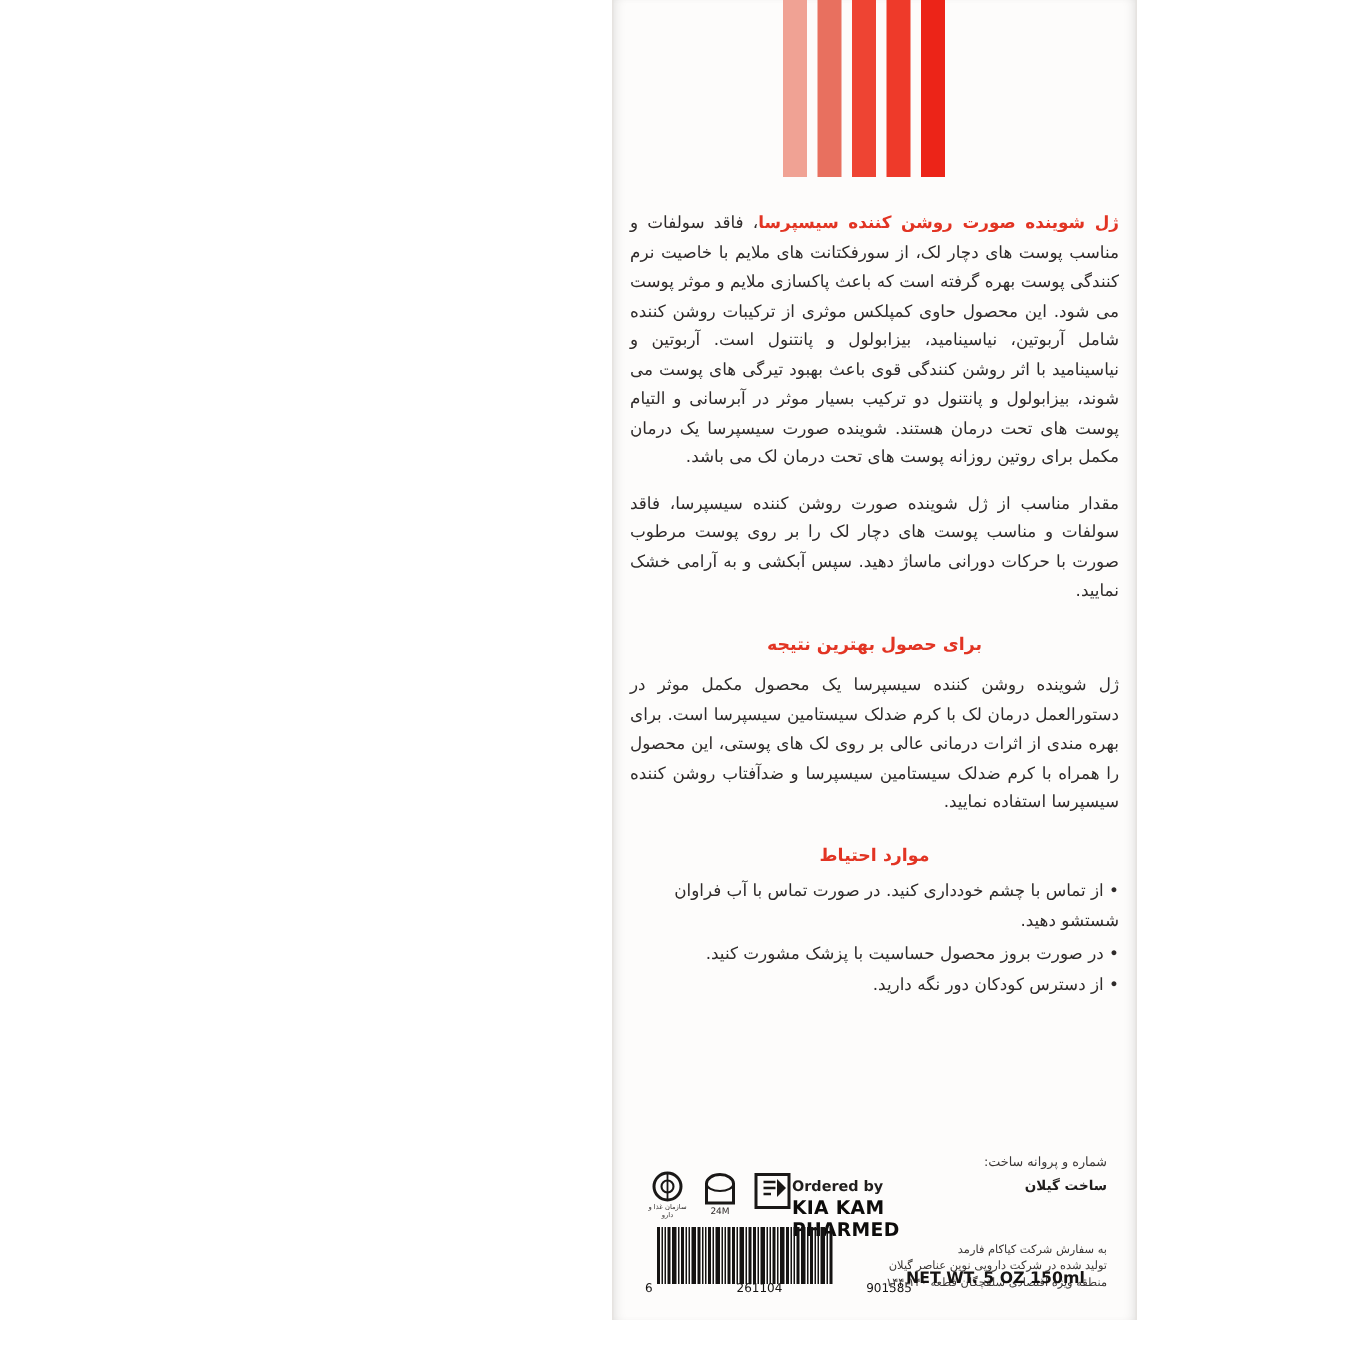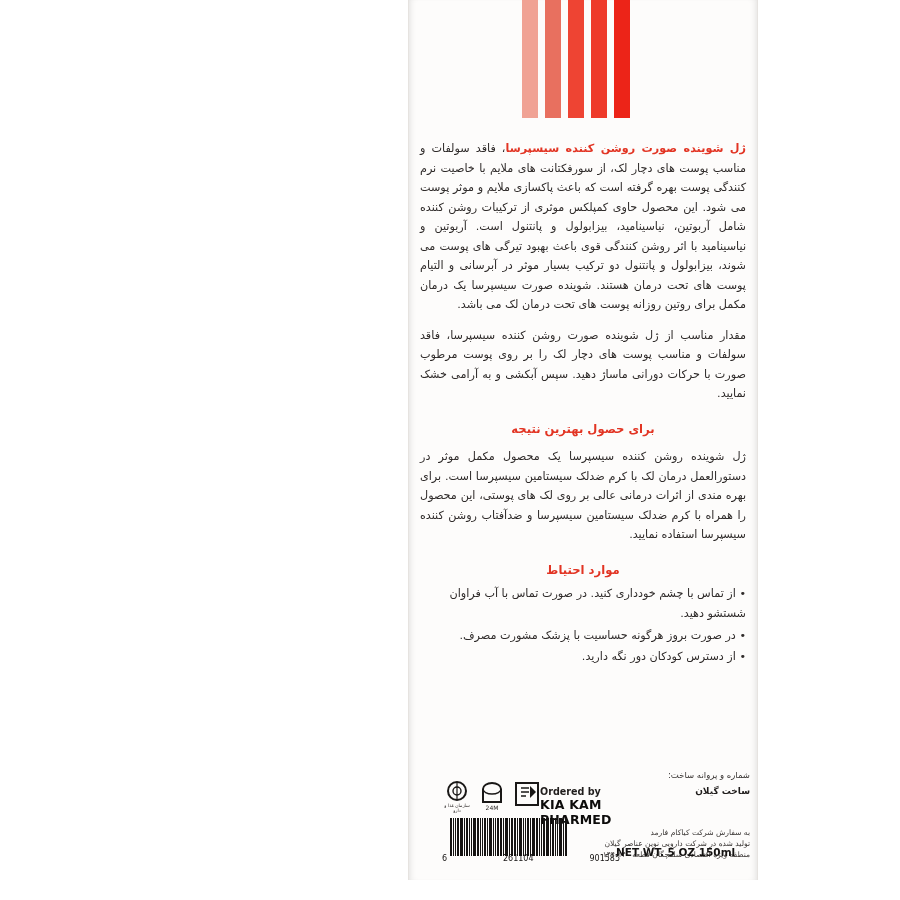--- a/index.html
+++ b/index.html
@@ -91,21 +91,21 @@
     font-size: 11.2px;
     line-height: 20.5px;
     color: #2f2b2a;
     text-align: right;
   }
   .bullets div { margin-bottom: 1px; }
 
   
   .bottom {
     position: absolute;
-    left: 296px;
+    left: 284px;
     top: 770px;
     width: 330px;
     height: 110px;
   }
   .lotnum {
     position: absolute;
     right: 0;
     top: 0;
     font-size: 8.5px;
     color: #3a3634;
@@ -235,21 +235,21 @@
     <p class="lead"><span class="hl">ژل شوینده صورت روشن کننده سیسپرسا</span><span>، فاقد سولفات و مناسب پوست های دچار لک، از سورفکتانت های ملایم با خاصیت نرم کنندگی پوست بهره گرفته است که باعث پاکسازی ملایم و موثر پوست می شود. این محصول حاوی کمپلکس موثری از ترکیبات روشن کننده شامل آربوتین، نیاسینامید، بیزابولول و پانتنول است. آربوتین و نیاسینامید با اثر روشن کنندگی قوی باعث بهبود تیرگی های پوست می شوند، بیزابولول و پانتنول دو ترکیب بسیار موثر در آبرسانی و التیام پوست های تحت درمان هستند. شوینده صورت سیسپرسا یک درمان مکمل برای روتین روزانه پوست های تحت درمان لک می باشد.</span></p>
 
     <p class="para">مقدار مناسب از ژل شوینده صورت روشن کننده سیسپرسا، فاقد سولفات و مناسب پوست های دچار لک را بر روی پوست مرطوب صورت با حرکات دورانی ماساژ دهید. سپس آبکشی و به آرامی خشک نمایید.</p>
 
     <div class="section-title">برای حصول بهترین نتیجه</div>
     <p class="para">ژل شوینده روشن کننده سیسپرسا یک محصول مکمل موثر در دستورالعمل درمان لک با کرم ضدلک سیستامین سیسپرسا است. برای بهره مندی از اثرات درمانی عالی بر روی لک های پوستی، این محصول را همراه با کرم ضدلک سیستامین سیسپرسا و ضدآفتاب روشن کننده سیسپرسا استفاده نمایید.</p>
 
     <div class="section-title">موارد احتیاط</div>
     <div class="bullets">
       <div>• از تماس با چشم خودداری کنید. در صورت تماس با آب فراوان شستشو دهید.</div>
-      <div>• در صورت بروز هرگونه حساسیت با پزشک مشورت مصرف.</div>
+      <div>• در صورت بروز محصول حساسیت با پزشک مشورت کنید.</div>
       <div>• از دسترس کودکان دور نگه دارید.</div>
     </div>
   </div>
 
   <div class="bottom">
     <div class="lotnum">شماره و پروانه ساخت:</div>
 
     <div class="symbols">
       <div class="sym">
         <svg width="26" height="28" viewBox="0 0 26 28">

